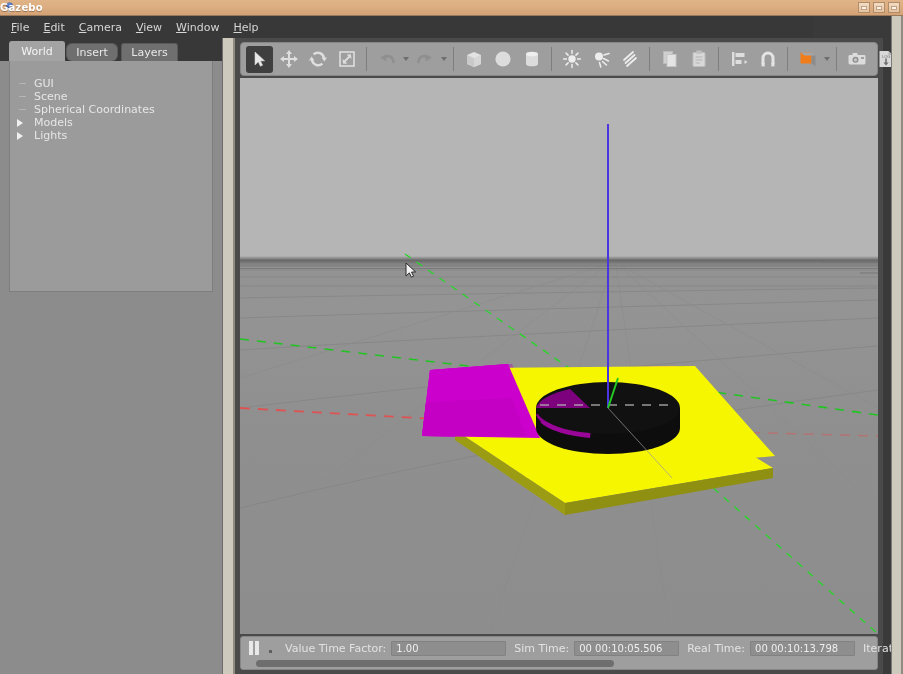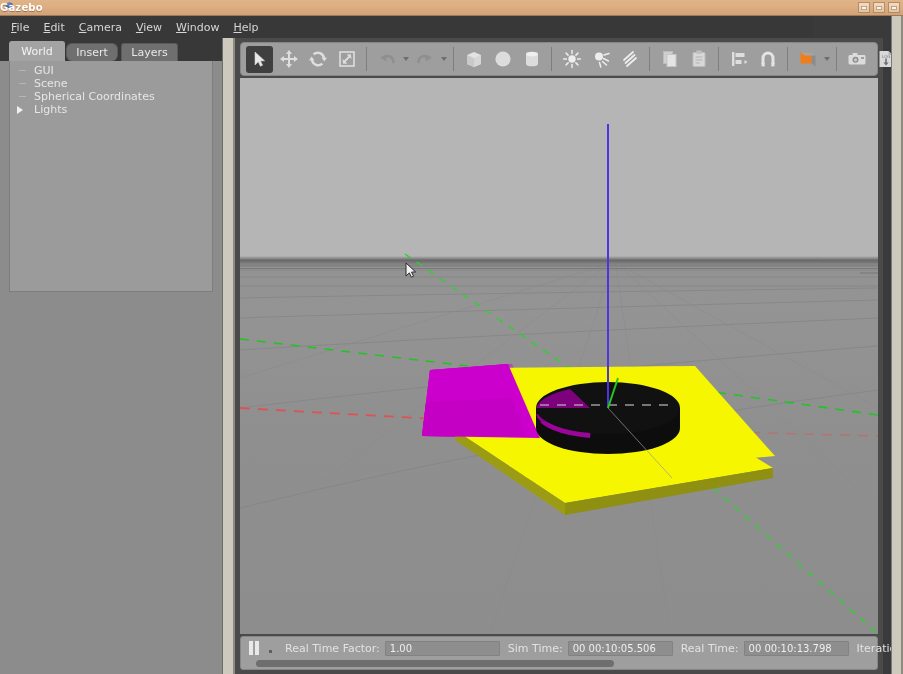--- a/index.html
+++ b/index.html
@@ -145,21 +145,21 @@
   .tree-item {
     position: relative;
     height: 13px;
     line-height: 13px;
     font-size: 11px;
     color: #e6e6e6;
     padding-left: 24px;
     white-space: nowrap;
     cursor: default;
   }
-  .tree-item:first-child { margin-top: 3px; }
+  .tree-item:first-child { margin-top: 16px; }
   .tree-item .branch {
     position: absolute;
     left: 9px; top: 6px;
     width: 7px; height: 1px;
     background: #b5b5b5;
   }
   .tree-item .twisty {
     position: absolute;
     left: 7px; top: 3px;
     width: 0; height: 0;
@@ -417,20 +417,24 @@
       <div class="tree-item">
         <span class="branch"></span>
         <span>Scene</span>
       </div>
       <div class="tree-item">
         <span class="branch"></span>
         <span>Spherical Coordinates</span>
       </div>
       <div class="tree-item">
         <span class="twisty"></span>
+        <span>Models</span>
+      </div>
+      <div class="tree-item">
+        <span class="twisty"></span>
         <span>Lights</span>
       </div>
     </div>
 
   </div>
 
   <div class="panel-splitter"></div>
 
   <div class="viewport-wrap">
 
@@ -722,21 +726,21 @@
 
     <div class="statusbar">
       <div class="st-row">
         <div class="pause-btn">
           <b></b>
           <b></b>
         </div>
         <div class="step-btn">
           <i></i>
         </div>
-        <div class="st-label">Real Time Factor:</div>
+        <div class="st-label">Value Time Factor:</div>
         <div class="st-field f-rtf">1.00</div>
         <div class="st-label">Sim Time:</div>
         <div class="st-field f-sim">00 00:10:05.506</div>
         <div class="st-label">Real Time:</div>
         <div class="st-field f-real">00 00:10:13.798</div>
         <div class="st-label">Iterations:</div>
 
       </div>
       <div class="st-progress"></div>
     </div>

